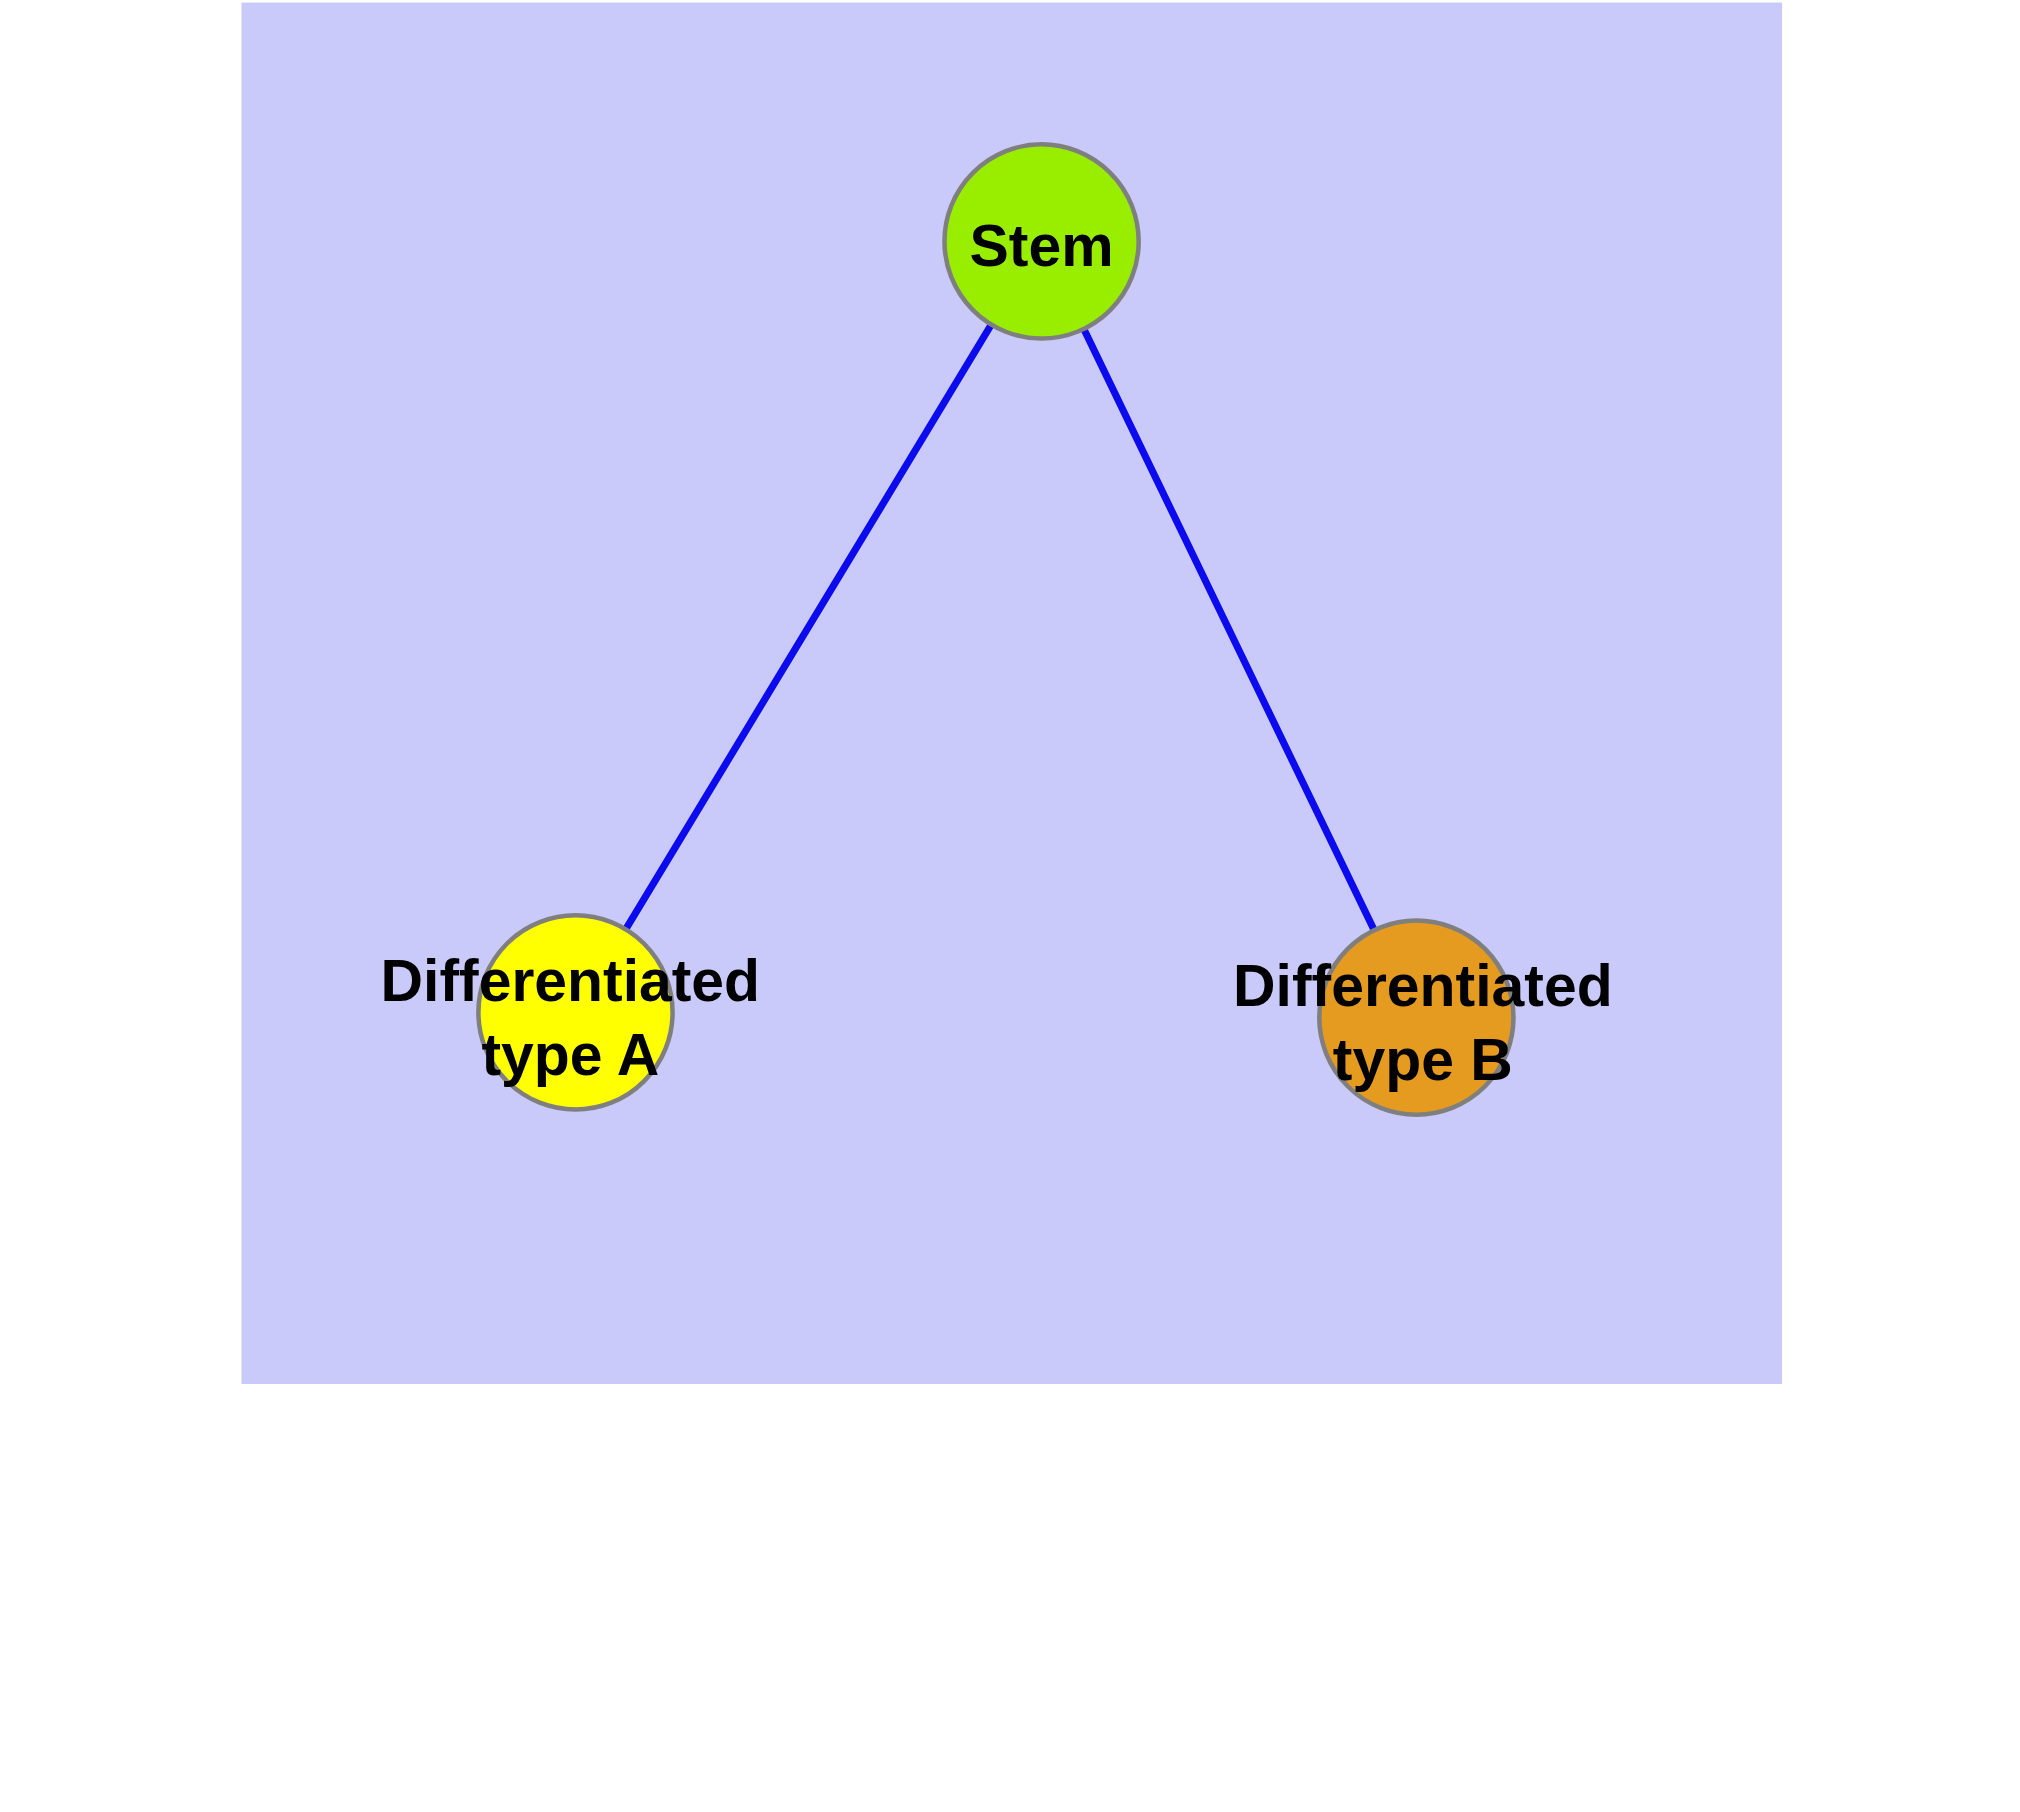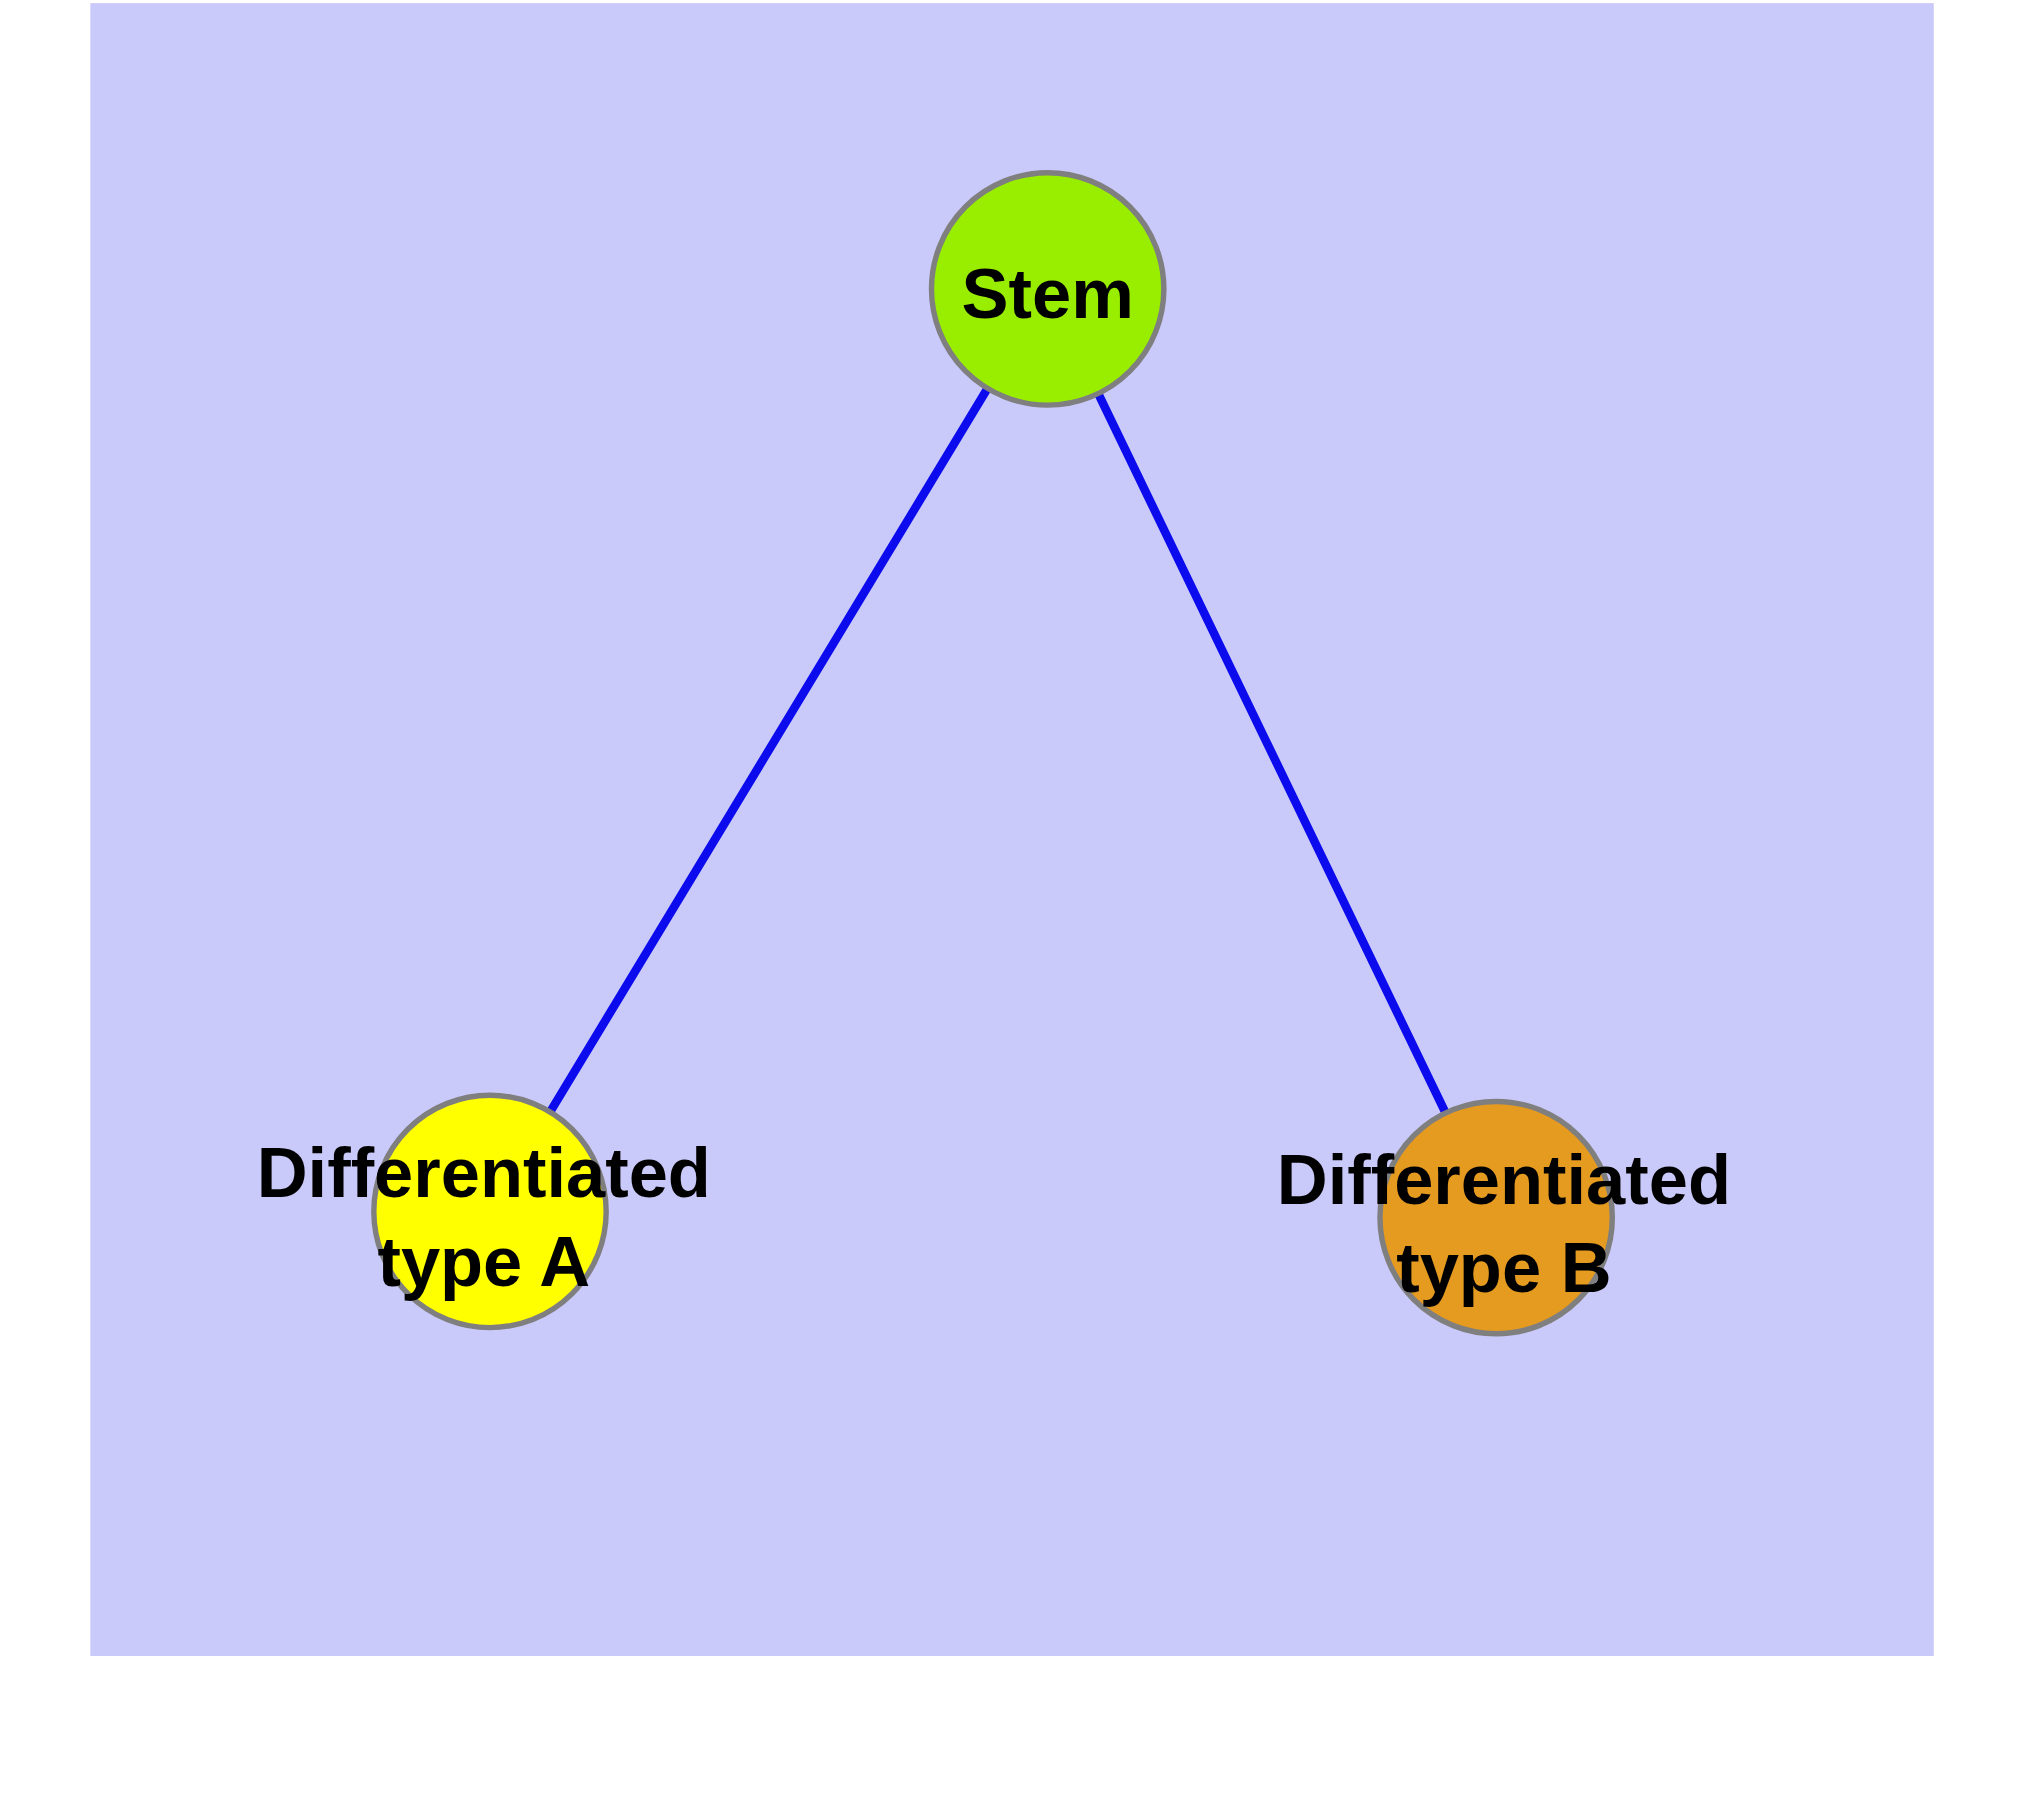--- a/index.html
+++ b/index.html
@@ -2,21 +2,21 @@
 <html style="font-size:13.6px"><head>
 <meta charset="utf-8">
 <style>
   html, body {
     margin: 0;
     padding: 0;
     background: #ffffff;
   }
   .stage {
     width: 2021px;
-    height: 1656px;
+    height: 1384px;
     position: relative;
     overflow: hidden;
     background: #ffffff;
     text-align: center;
   }
   .stage svg {
     display: block;
     width: 100%;
     height: 100%;
   }

